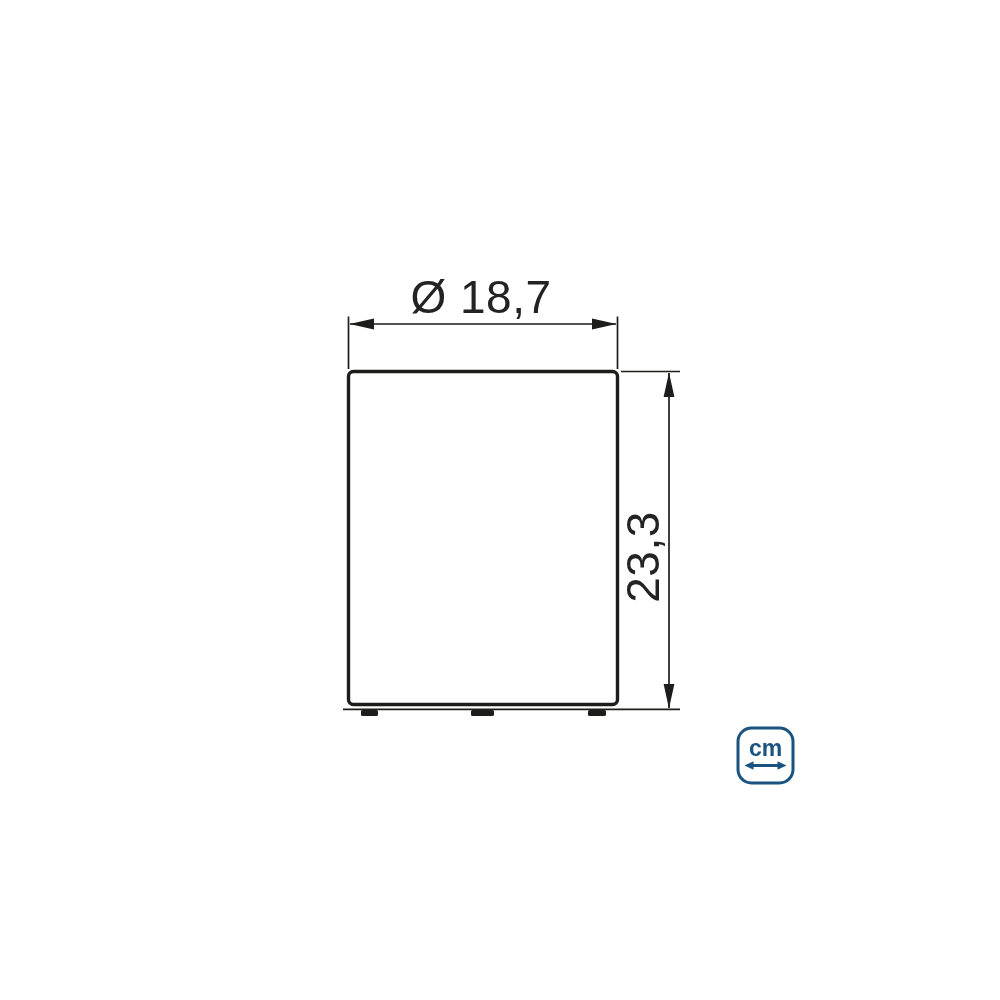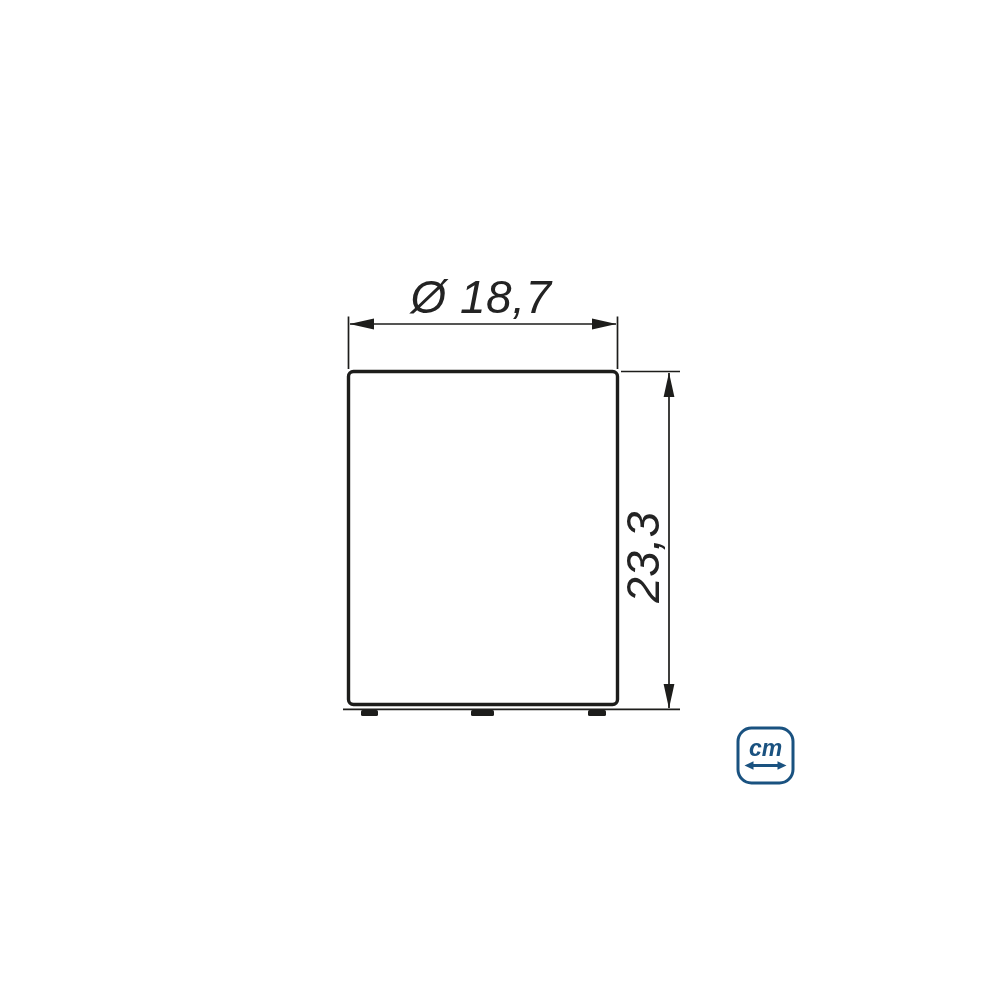--- a/index.html
+++ b/index.html
@@ -12,21 +12,20 @@
   body{
     width:1000px;height:1000px;
     background:var(--bg);
     font-family:"Liberation Sans",sans-serif;
     overflow:hidden;
   }
   .canvas{
     position:relative;
     width:1000px;height:1000px;
     background:var(--bg);
-    font-style:italic;
   }
   .canvas svg{position:absolute;top:0;left:0;}
   .dim-text{
     font-family:"Liberation Sans",sans-serif;
     font-size:46px;
     letter-spacing:0.5px;
     fill:var(--text-black);
   }
   .badge-text{
     font-family:"Liberation Sans",sans-serif;

